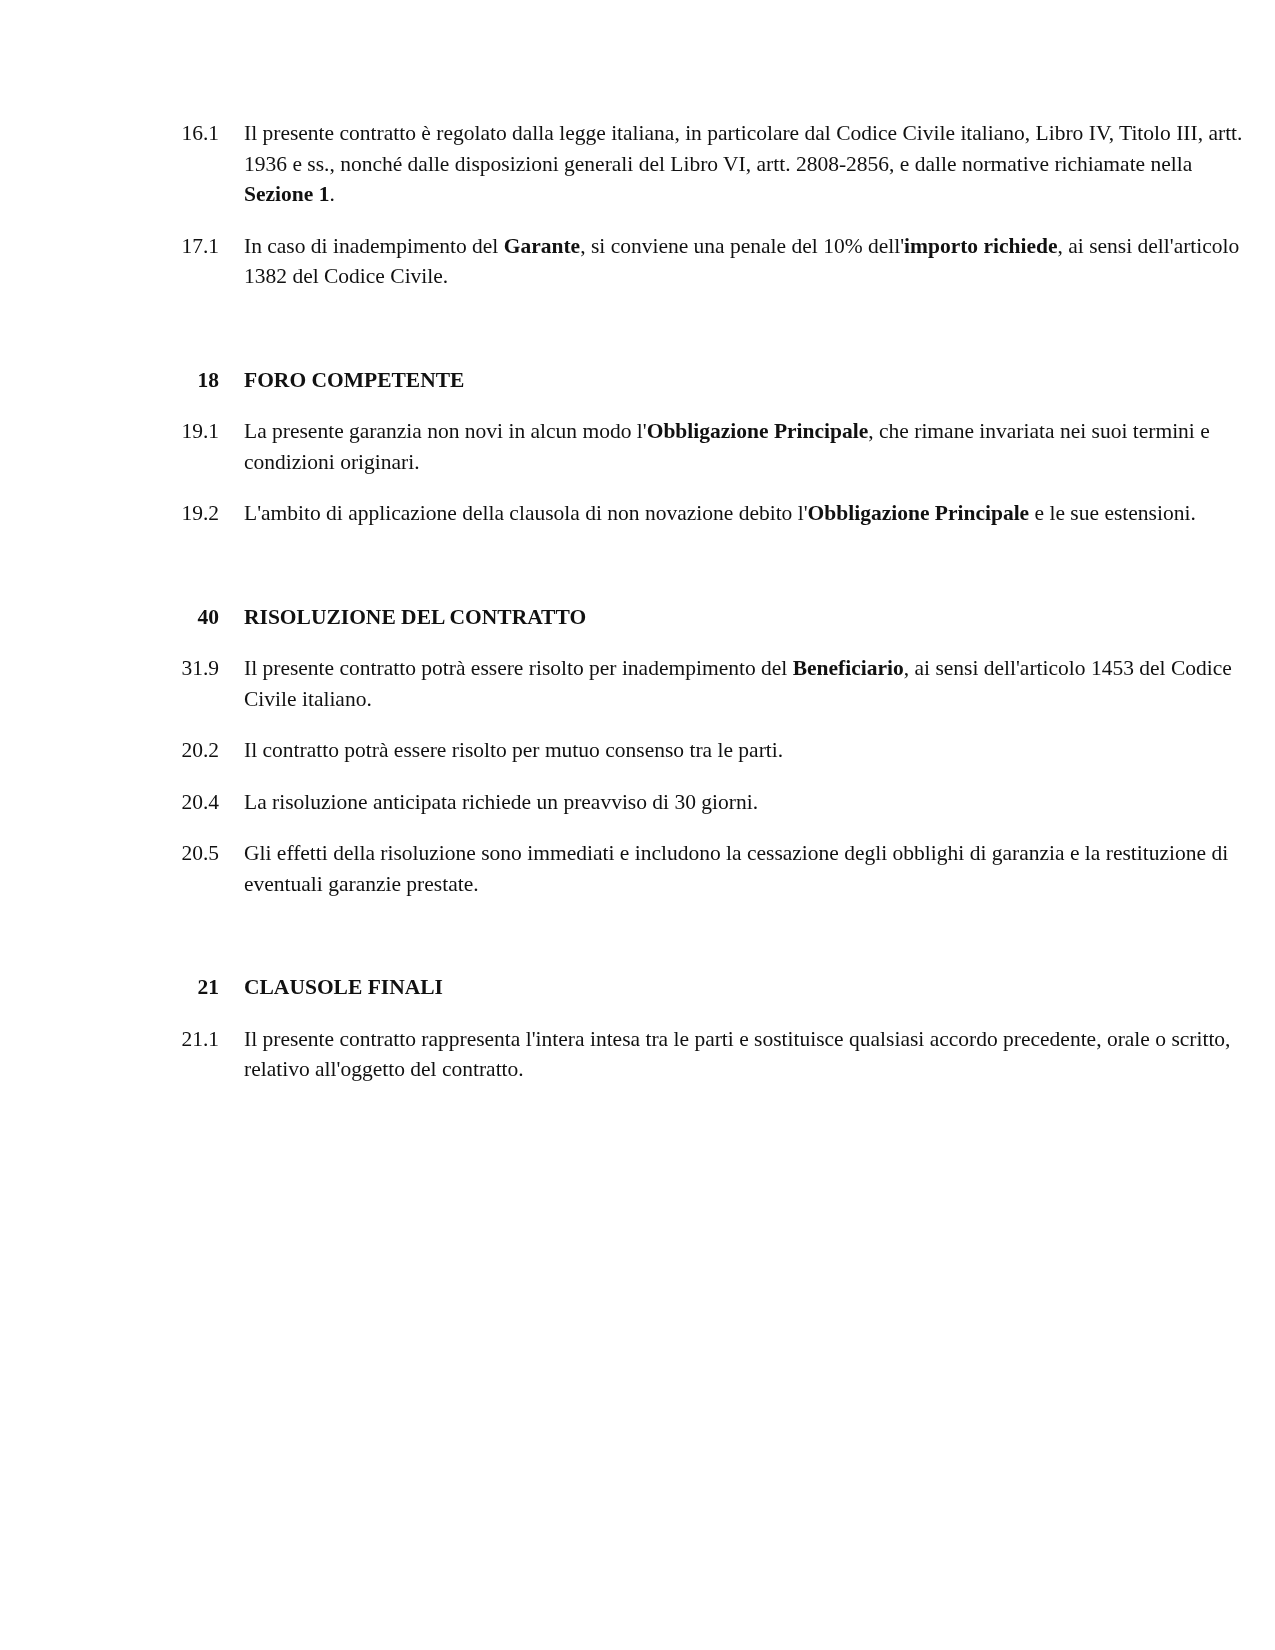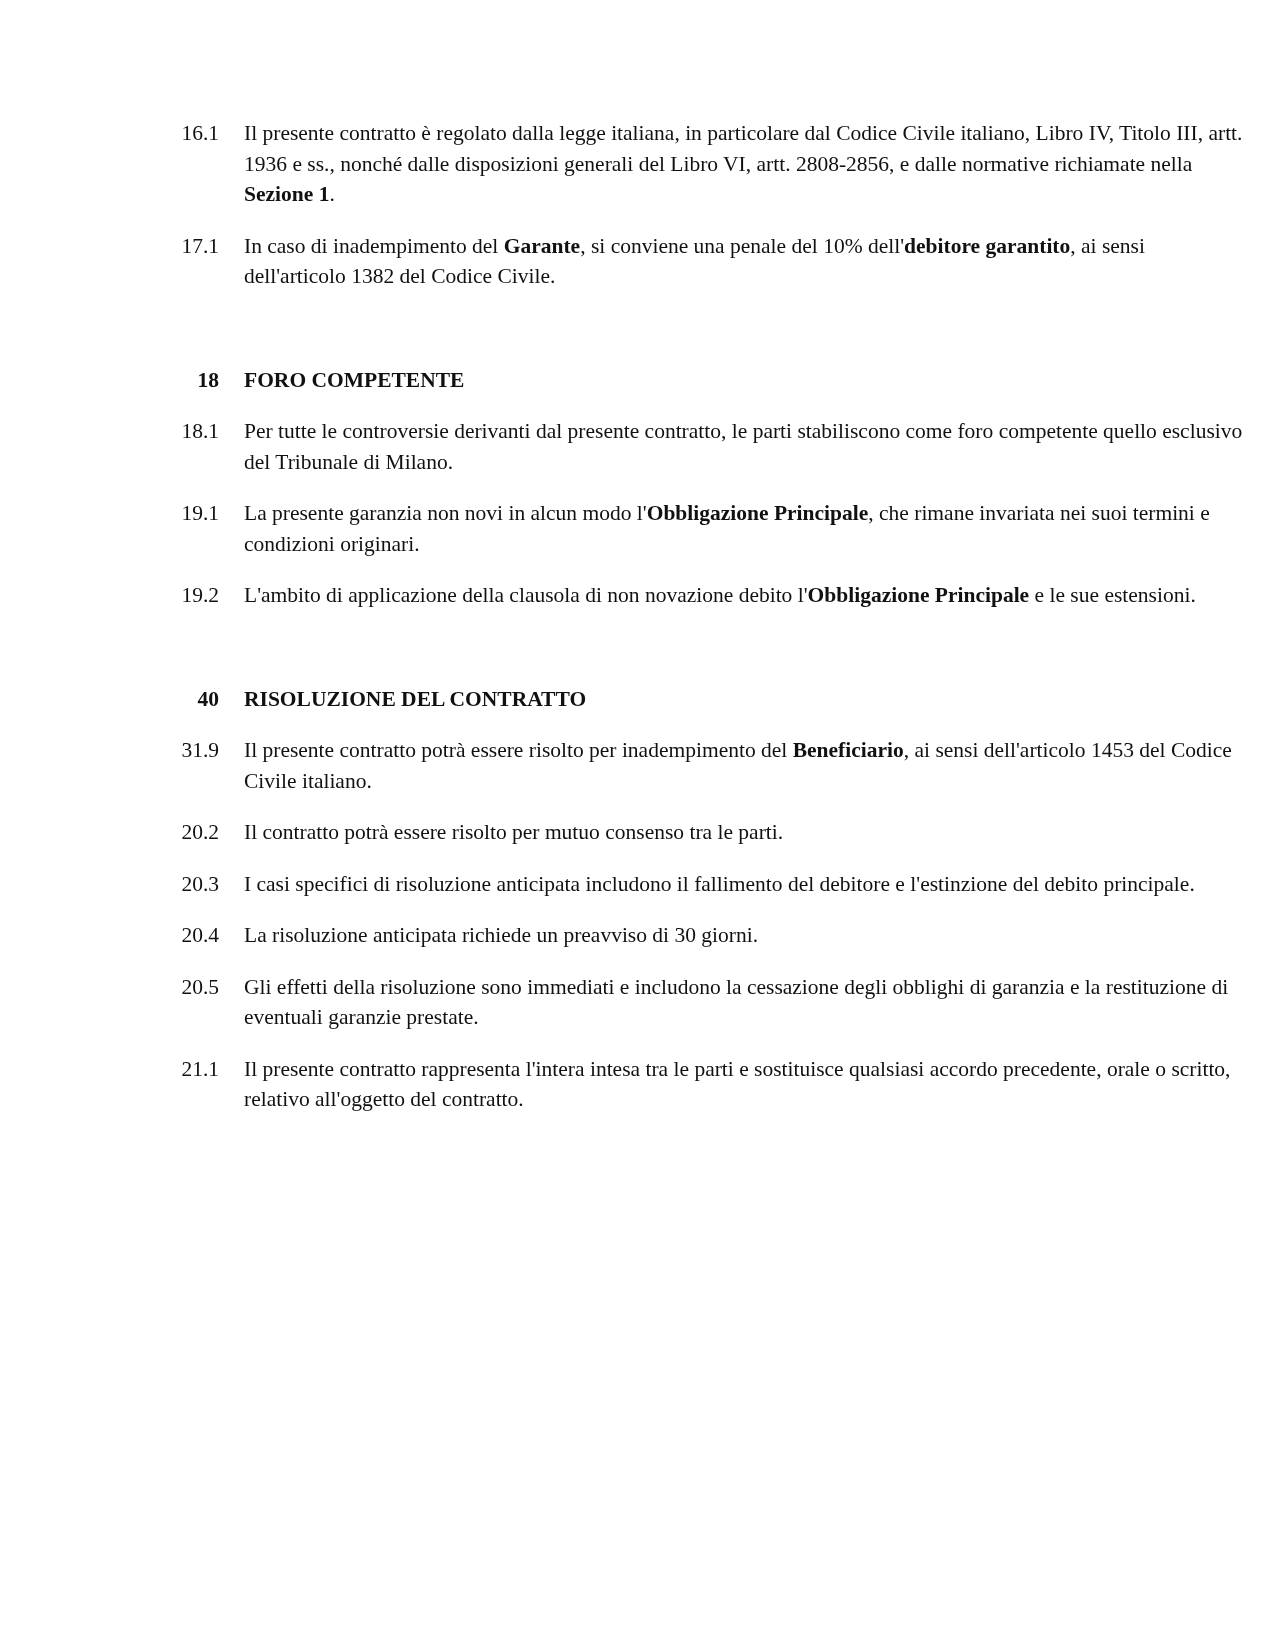--- a/index.html
+++ b/index.html
@@ -44,29 +44,25 @@
 <body>
 
 <div class="page">
   <div id="doc">
       <div class="row clause">
         <span class="num">16.1</span>
         <div class="txt"><span>Il presente contratto è regolato dalla legge italiana, in particolare dal Codice Civile italiano, Libro IV, Titolo III, artt. 1936 e ss., nonché dalle disposizioni generali del Libro VI, artt. 2808-2856, e dalle normative richiamate nella </span><b>Sezione 1</b><span>.</span></div>
       </div>
       <div class="row clause">
         <span class="num">17.1</span>
-        <div class="txt"><span>In caso di inadempimento del </span><b>Garante</b><span>, si conviene una penale del 10% dell'</span><b>debitore garantito</b><span>, ai sensi dell'articolo 1382 del Codice Civile.</span></div>
+        <div class="txt"><span>In caso di inadempimento del </span><b>Garante</b><span>, si conviene una penale del 10% dell'</span><b>importo richiede</b><span>, ai sensi dell'articolo 1382 del Codice Civile.</span></div>
       </div>
       <div class="row heading">
         <span class="num">18</span>
         <div class="txt">FORO COMPETENTE</div>
-      </div>
-      <div class="row clause">
-        <span class="num">18.1</span>
-        <div class="txt"><span>Per tutte le controversie derivanti dal presente contratto, le parti stabiliscono come foro competente quello esclusivo del Tribunale di Milano.</span></div>
       </div>
       <div class="row clause">
         <span class="num">19.1</span>
         <div class="txt"><span>La presente garanzia non novi in alcun modo l'</span><b>Obbligazione Principale</b><span>, che rimane invariata nei suoi termini e condizioni originari.</span></div>
       </div>
       <div class="row clause">
         <span class="num">19.2</span>
         <div class="txt"><span>L'ambito di applicazione della clausola di non novazione debito l'</span><b>Obbligazione Principale</b><span> e le sue estensioni.</span></div>
       </div>
       <div class="row heading">
@@ -75,29 +71,29 @@
       </div>
       <div class="row clause">
         <span class="num">31.9</span>
         <div class="txt"><span>Il presente contratto potrà essere risolto per inadempimento del </span><b>Beneficiario</b><span>, ai sensi dell'articolo 1453 del Codice Civile italiano.</span></div>
       </div>
       <div class="row clause">
         <span class="num">20.2</span>
         <div class="txt"><span>Il contratto potrà essere risolto per mutuo consenso tra le parti.</span></div>
       </div>
       <div class="row clause">
-        <span class="num">20.3</span>
-        <div class="txt"><span>I casi specifici di risoluzione anticipata includono il fallimento del debitore e l'estinzione del debito principale.</span></div>
-      </div>
-      <div class="row clause">
         <span class="num">20.4</span>
         <div class="txt"><span>La risoluzione anticipata richiede un preavviso di 30 giorni.</span></div>
       </div>
       <div class="row clause">
         <span class="num">20.5</span>
         <div class="txt"><span>Gli effetti della risoluzione sono immediati e includono la cessazione degli obblighi di garanzia e la restituzione di eventuali garanzie prestate.</span></div>
+      </div>
+      <div class="row heading">
+        <span class="num">21</span>
+        <div class="txt">CLAUSOLE FINALI</div>
       </div>
       <div class="row clause">
         <span class="num">21.1</span>
         <div class="txt"><span>Il presente contratto rappresenta l'intera intesa tra le parti e sostituisce qualsiasi accordo precedente, orale o scritto, relativo all'oggetto del contratto.</span></div>
       </div>
     </div>
 </div>
 
 </body></html>

